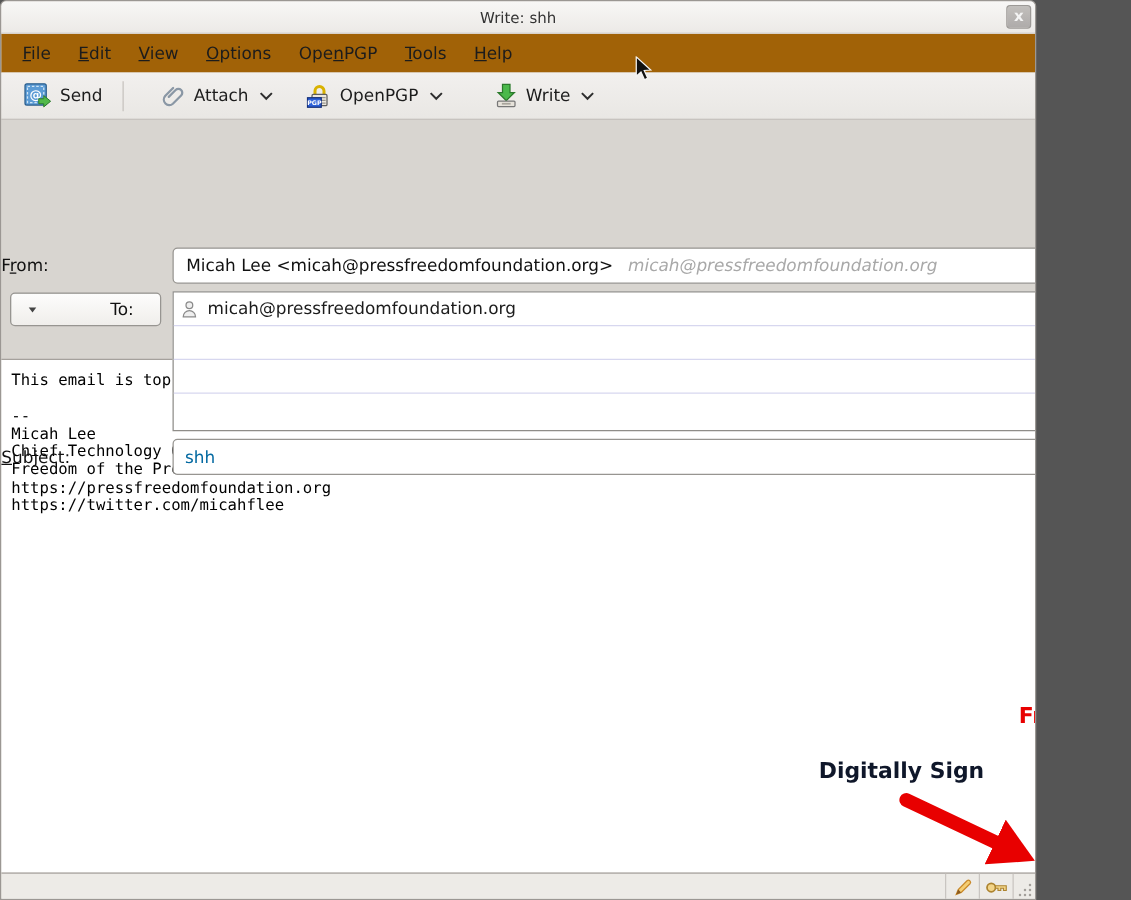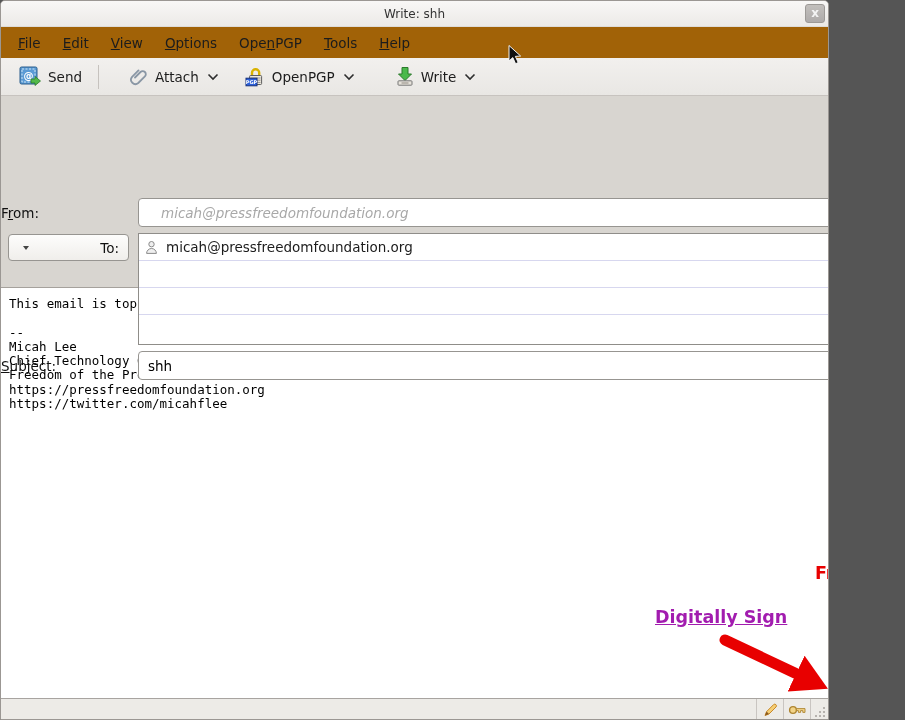--- a/index.html
+++ b/index.html
@@ -48,32 +48,32 @@
   .spinner { position:absolute; right:0; top:2px; bottom:2px; width:26px;
              border-left:1px solid #cfcdc9; display:flex; flex-direction:column;
              align-items:center; justify-content:center; gap:1px; }
 
   .to-btn { position:absolute; left:7px; top:138px; width:121px; height:27px;
             background:linear-gradient(#fdfdfc,#f0eeeb); border:1px solid #979591;
             border-radius:4px; display:flex; align-items:center; }
   .to-btn .dd-arrow { width:0; height:0; border-left:3.5px solid transparent;
             border-right:3.5px solid transparent; border-top:4px solid #444;
             margin-left:14px; }
-  .to-btn .to-label { flex:1; text-align:right; padding-right:9px; color:#111; }
+  .to-btn .to-label { flex:1; text-align:right; padding-right:21px; color:#111; }
 
   .addr-box { position:absolute; left:137px; top:137px; width:761px; height:112px;
               background:#fff; border:1px solid #8f8d89; }
   .addr-row { height:27px; display:flex; align-items:center; padding-left:6px;
               border-bottom:1px solid #d7d7ef; }
   .addr-row:last-child { border-bottom:none; }
   .addr-row svg { margin-right:8px; }
 
   .subject-field { position:absolute; left:137px; top:255px; width:761px; height:29px;
                    background:#fff; border:1px solid #979591; border-radius:4px;
-                   font-family:inherit; font-size:13.5px; color:#000000; padding:0 9px;
+                   font-family:inherit; font-size:13.5px; color:#0369a1; padding:0 9px;
                    outline:none; }
 
   
   .compose-body { height:410px; background:#fff; padding:9px 8px;
                   font-family:"DejaVu Sans Mono","Liberation Mono",monospace;
                   font-size:12.5px; line-height:14.3px; color:#000; white-space:pre; }
   .caret { display:inline-block; width:1px; height:12px; background:#000;
            vertical-align:-1px; margin-left:1px; }
 
   
@@ -171,20 +171,21 @@
           <svg width="12" height="8" viewBox="0 0 12 8">
             <polyline points="1.5,1.5 6,6 10.5,1.5" fill="none" stroke="#2e2e2e" stroke-width="1.6"></polyline>
           </svg>
         </span>
     </div>
   </div>
 
   <div class="headers">
     <label class="hdr-label" style="left:0; top:109px;"><span>F</span><span class="mn">r</span><span>o</span><span>m</span><span>:</span></label>
     <div class="from-field">
+      <span class="from-value">Micah Lee &lt;micah@pressfreedomfoundation.org&gt;</span>
       <span class="from-hint">micah@pressfreedomfoundation.org</span>
       <span class="spinner">
         <svg width="9" height="6" viewBox="0 0 9 6">
             <polyline points="1,4.5 4.5,1 8,4.5" fill="none" stroke="#333" stroke-width="1.5"></polyline>
           </svg>
         <svg width="9" height="6" viewBox="0 0 9 6">
             <polyline points="1,1.5 4.5,5 8,1.5" fill="none" stroke="#333" stroke-width="1.5"></polyline>
           </svg>
       </span>
     </div>
@@ -238,21 +239,21 @@
           <circle cx="11" cy="3" r="1" fill="#a39f9b"></circle>
           <circle cx="7" cy="7" r="1" fill="#a39f9b"></circle>
           <circle cx="11" cy="7" r="1" fill="#a39f9b"></circle>
           <circle cx="3" cy="11" r="1" fill="#a39f9b"></circle>
           <circle cx="7" cy="11" r="1" fill="#a39f9b"></circle>
           <circle cx="11" cy="11" r="1" fill="#a39f9b"></circle>
         </svg>
     </div>
   </div>
 
-  <div class="annot" style="left:654px; top:606px; color:#a21caf;text-decoration:underline;">Digitally Sign</div>
+  <div class="annot" style="left:654px; top:606px; color:#0f172a;">Digitally Sign</div>
   <div class="annot" style="left:814px; top:562px; color:#e80000;">Freedom</div>
   <svg class="overlay">
     <defs>
       <marker id="ah" markerWidth="3.2" markerHeight="3.6" refX="2" refY="1.8" orient="auto" markerUnits="strokeWidth">
         <path d="M0,0 L3.2,1.8 L0,3.6 Z" fill="#e80000"></path>
       </marker>
     </defs>
     <line x1="724" y1="639" x2="815" y2="682" stroke="#e80000" stroke-width="11" stroke-linecap="round" marker-end="url(#ah)"></line>
     <path d="M857,599 C847,630 858,652 869,669" fill="none" stroke="#e80000" stroke-width="11" stroke-linecap="round" marker-end="url(#ah)"></path>
   </svg>

